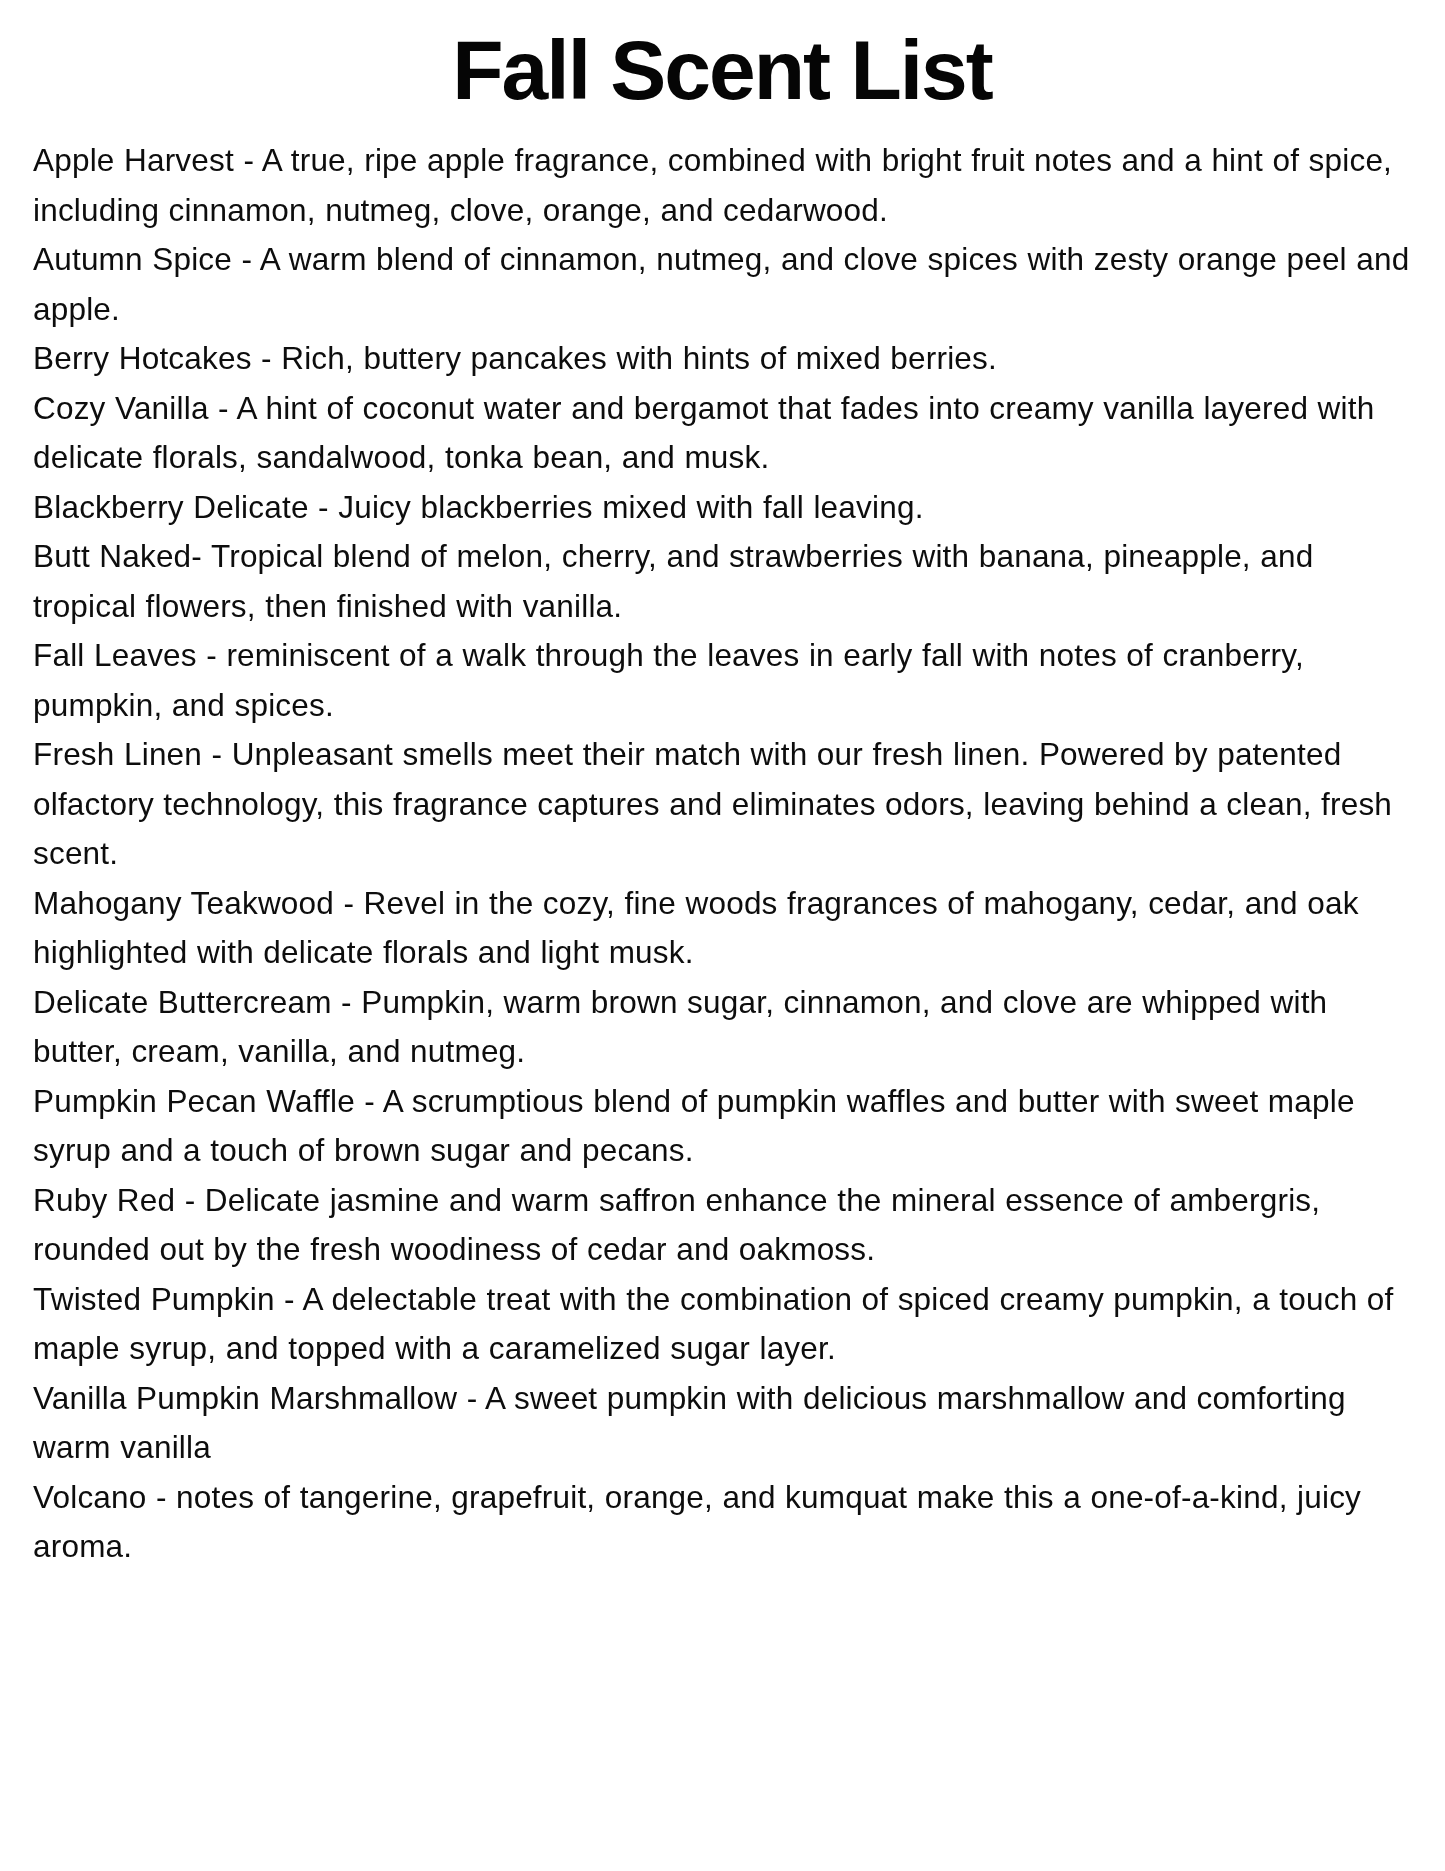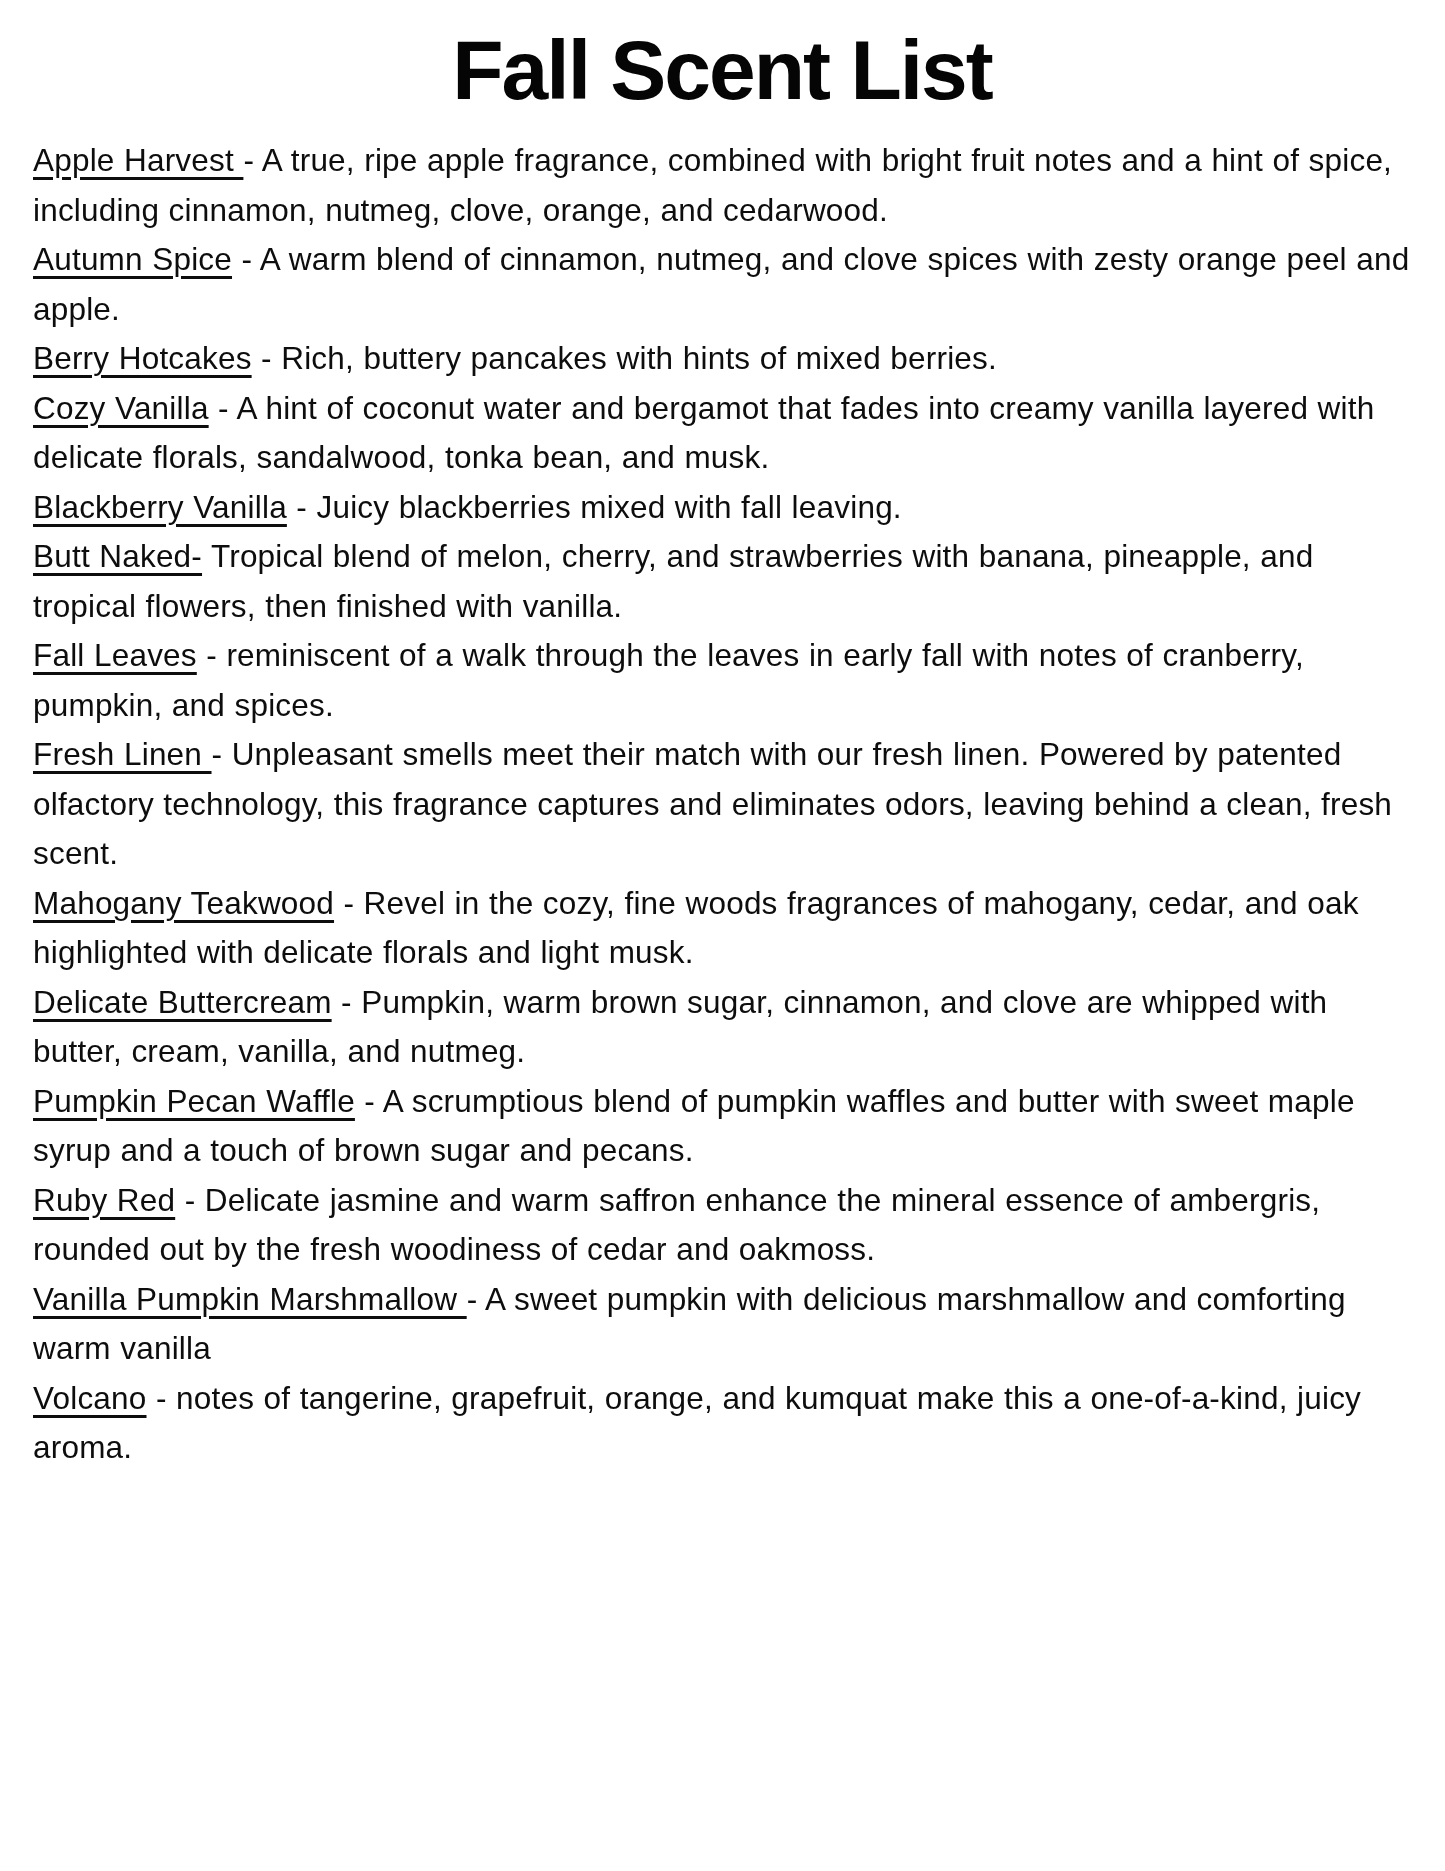--- a/index.html
+++ b/index.html
@@ -36,21 +36,20 @@
   }
   .entry {
     margin: 0;
     font-size: 31.5px;
     line-height: 49.5px;
     letter-spacing: 0.2px;
     color: #0d0d0d;
     word-spacing: 0.5px;
   }
   .scent-name {
-    text-decoration: underline;
     text-decoration-thickness: 2.5px;
     text-underline-offset: 6px;
     white-space: pre-wrap;
   }
   .scent-desc {
     text-decoration: none;
   }
 </style>
 </head>
 <body>
@@ -61,34 +60,35 @@
   <main class="list" id="scent-list">
   <p class="entry"><span class="scent-name">Apple Harvest </span><span class="scent-desc">- A true, ripe apple fragrance, combined with bright fruit notes and a hint of spice, including cinnamon, nutmeg, clove, orange, and cedarwood.</span></p>
 
   <p class="entry"><span class="scent-name">Autumn Spice</span><span class="scent-desc"> - A warm blend of cinnamon, nutmeg, and clove spices with zesty orange peel and apple.</span></p>
 
   <p class="entry"><span class="scent-name">Berry Hotcakes</span><span class="scent-desc"> - Rich, buttery pancakes with hints of mixed berries.</span></p>
 
   <p class="entry"><span class="scent-name">Cozy Vanilla</span><span class="scent-desc"> - A hint of coconut water and bergamot that fades into creamy vanilla layered with delicate florals, sandalwood, tonka bean, and musk.</span></p>
 
 
-  <p class="entry"><span class="scent-name">Blackberry Vanilla</span><span class="scent-desc"> - Juicy blackberries mixed with fall leaving.</span></p>
+  <p class="entry"><span class="scent-name">Blackberry Delicate</span><span class="scent-desc"> - Juicy blackberries mixed with fall leaving.</span></p>
 
   <p class="entry"><span class="scent-name">Butt Naked-</span><span class="scent-desc"> Tropical blend of melon, cherry, and strawberries with banana, pineapple, and tropical flowers, then finished with vanilla.</span></p>
 
   <p class="entry"><span class="scent-name">Fall Leaves</span><span class="scent-desc"> - reminiscent of a walk through the leaves in early fall with notes of cranberry, pumpkin, and spices.</span></p>
 
   <p class="entry"><span class="scent-name">Fresh Linen </span><span class="scent-desc">- Unpleasant smells meet their match with our fresh linen. Powered by patented olfactory technology, this fragrance captures and eliminates odors, leaving behind a clean, fresh scent.</span></p>
 
   <p class="entry"><span class="scent-name">Mahogany Teakwood</span><span class="scent-desc"> - Revel in the cozy, fine woods fragrances of mahogany, cedar, and oak highlighted with delicate florals and light musk.</span></p>
 
   <p class="entry"><span class="scent-name">Delicate Buttercream</span><span class="scent-desc"> - Pumpkin, warm brown sugar, cinnamon, and clove are whipped with butter, cream, vanilla, and nutmeg.</span></p>
 
   <p class="entry"><span class="scent-name">Pumpkin Pecan Waffle</span><span class="scent-desc"> - A scrumptious blend of pumpkin waffles and butter with sweet maple syrup and a touch of brown sugar and pecans.</span></p>
 
   <p class="entry"><span class="scent-name">Ruby Red</span><span class="scent-desc"> - Delicate jasmine and warm saffron enhance the mineral essence of ambergris, rounded out by the fresh woodiness of cedar and oakmoss.</span></p>
 
+  <p class="entry"><span class="scent-name">Twisted Pumpkin </span><span class="scent-desc">- A delectable treat with the combination of spiced creamy pumpkin, a touch of maple syrup, and topped with a caramelized sugar layer.</span></p>
 
   <p class="entry"><span class="scent-name">Vanilla Pumpkin Marshmallow </span><span class="scent-desc">- A sweet pumpkin with delicious marshmallow and comforting warm vanilla</span></p>
 
   <p class="entry"><span class="scent-name">Volcano</span><span class="scent-desc"> - notes of tangerine, grapefruit, orange, and kumquat make this a one-of-a-kind, juicy aroma.</span></p>
 </main>
 </div>
 
 </body></html>

